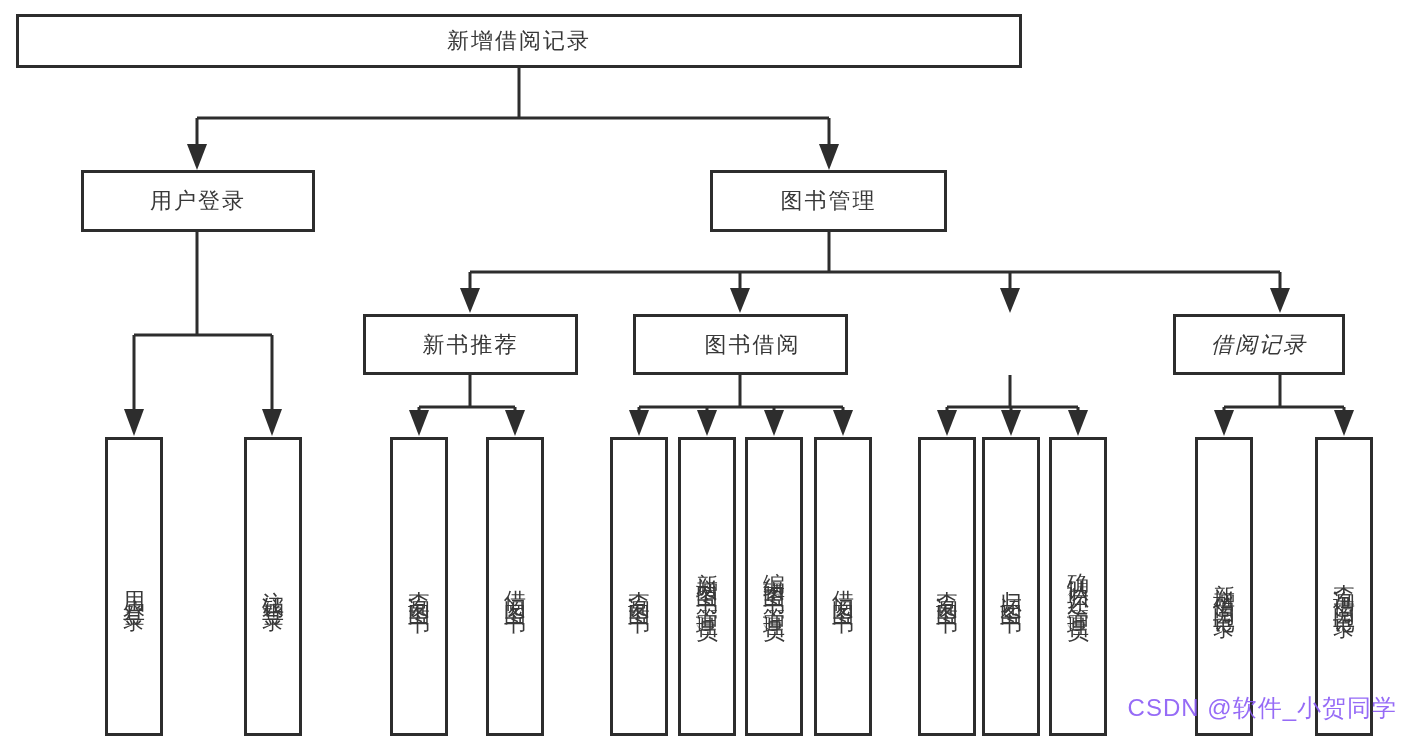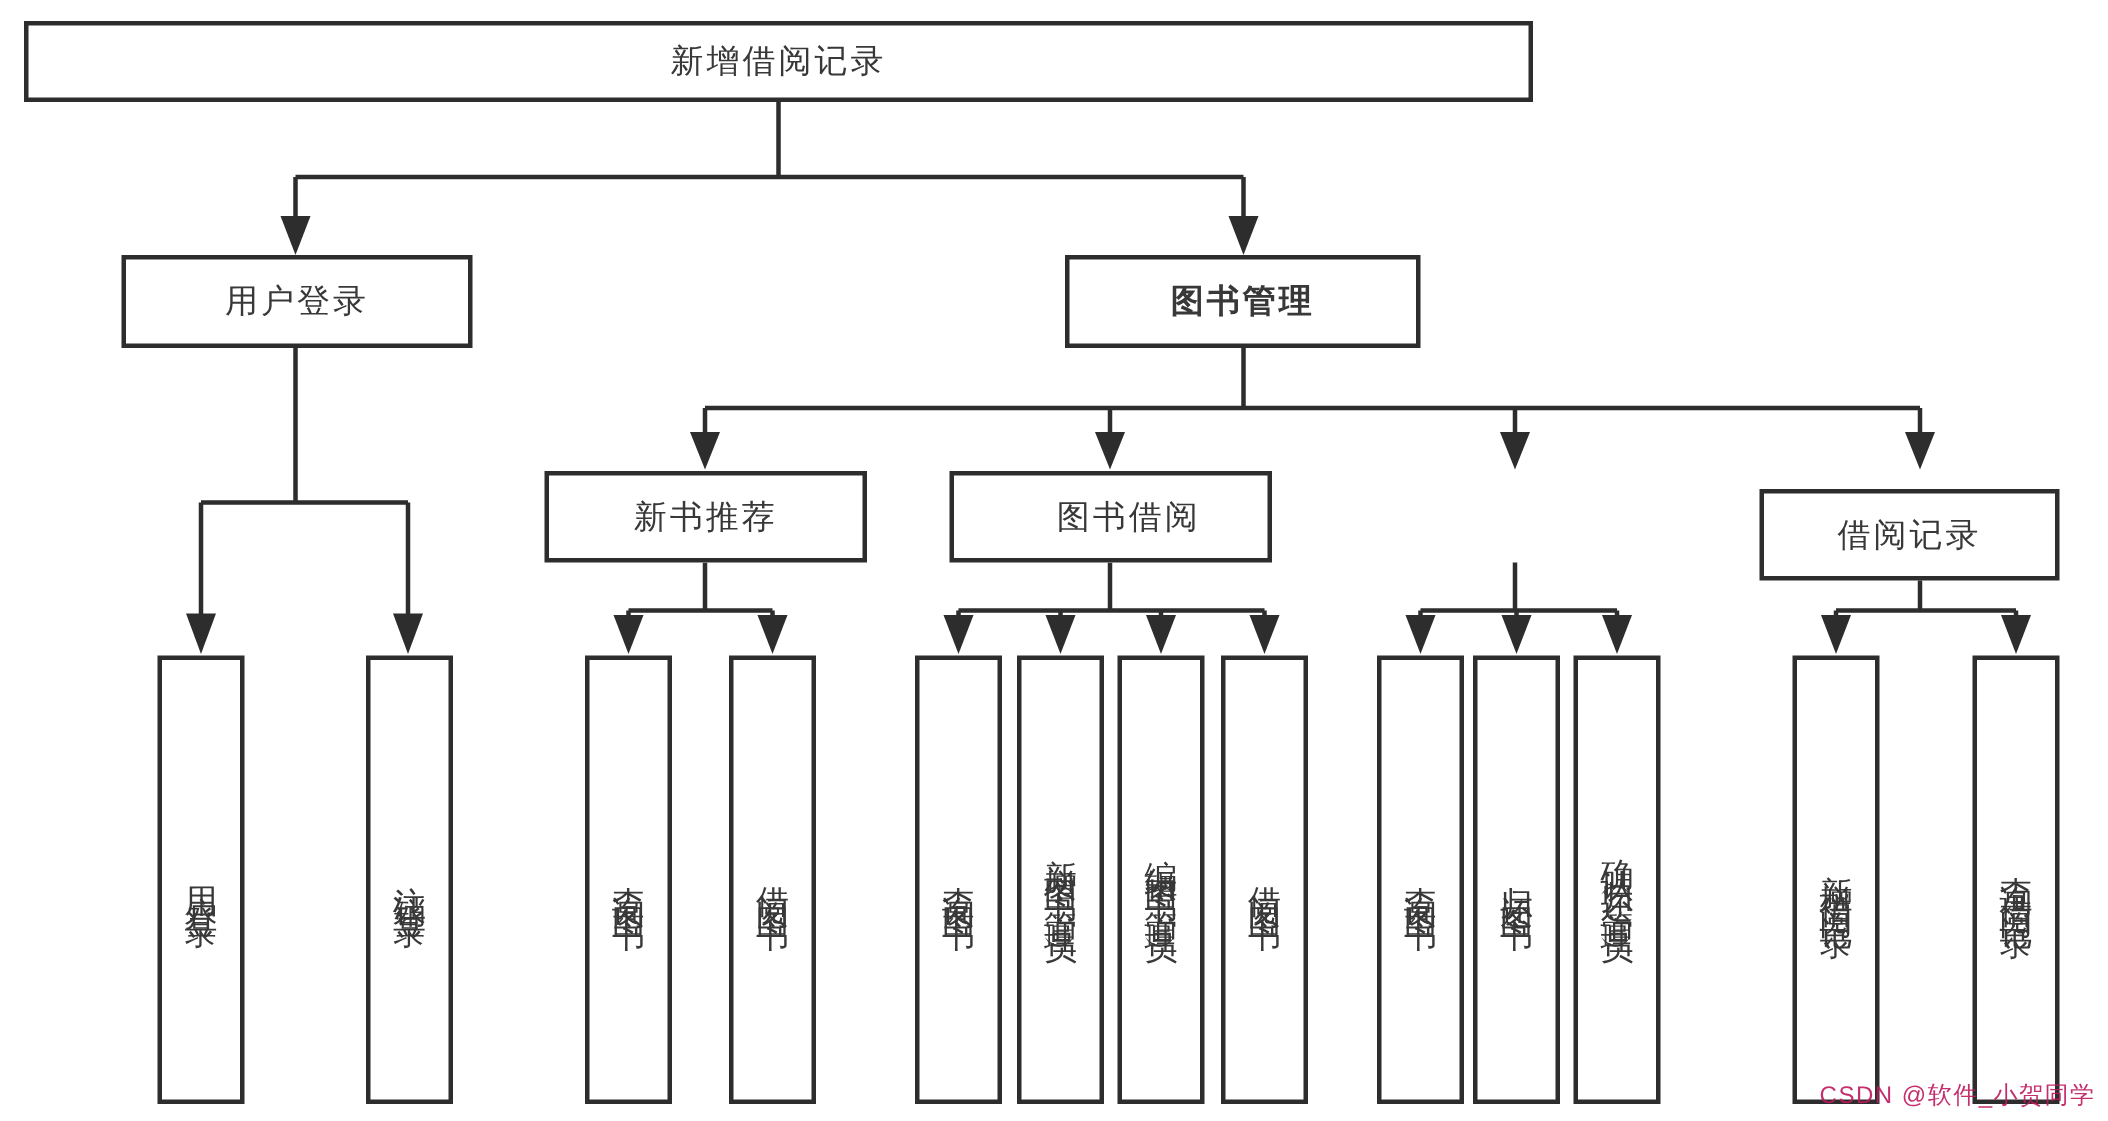--- a/index.html
+++ b/index.html
@@ -34,37 +34,37 @@
   .box.h span { letter-spacing: 2px; white-space: nowrap; }
   .box.v span {
     writing-mode: vertical-rl;
     text-orientation: mixed;
     letter-spacing: 7px;
     white-space: nowrap;
   }
   
   .root      { left: 16px;  top: 14px;  width: 1006px; height: 54px; }
   .b-user    { left: 81px;  top: 170px; width: 234px;  height: 62px; }
-  .b-mgmt    { left: 710px; top: 170px; width: 237px;  height: 62px; font-weight: bold; }
+  .b-mgmt    { left: 710px; top: 170px; width: 237px;  height: 62px; }
   .n-newbook { left: 363px; top: 314px; width: 215px;  height: 61px; }
   .n-borrow  { left: 633px; top: 314px; width: 215px;  height: 61px; padding-left: 24px; }
   .n-current { left: 903px; top: 314px; width: 215px;  height: 61px; }
-  .n-record  { left: 1173px;top: 326px; width: 200px;  height: 61px; }
+  .n-record  { left: 1173px;top: 314px; width: 172px;  height: 61px; font-style: italic; }
   .leaf      { top: 437px;  width: 58px; height: 299px; }
   .l1a { left: 105px; }  .l1b { left: 244px; }
   .l2a { left: 390px; }  .l2b { left: 486px; }
   .l3a { left: 610px; }  .l3b { left: 678px; }  .l3c { left: 745px; }  .l3d { left: 814px; }
   .l4a { left: 918px; }  .l4b { left: 982px; }  .l4c { left: 1049px; }
   .l5a { left: 1195px; } .l5b { left: 1315px; }
   .watermark {
     position: absolute;
     right: 8px;
-    bottom: 6px;
-    font-size: 16px;
-    color: #be185d;
+    bottom: 23px;
+    font-size: 24px;
+    color: #8b5cf6;
     opacity: 0.9;
     z-index: 3;
     letter-spacing: 1px;
     white-space: nowrap;
   }
 </style>
 </head>
 <body>
 
 <div class="canvas">

